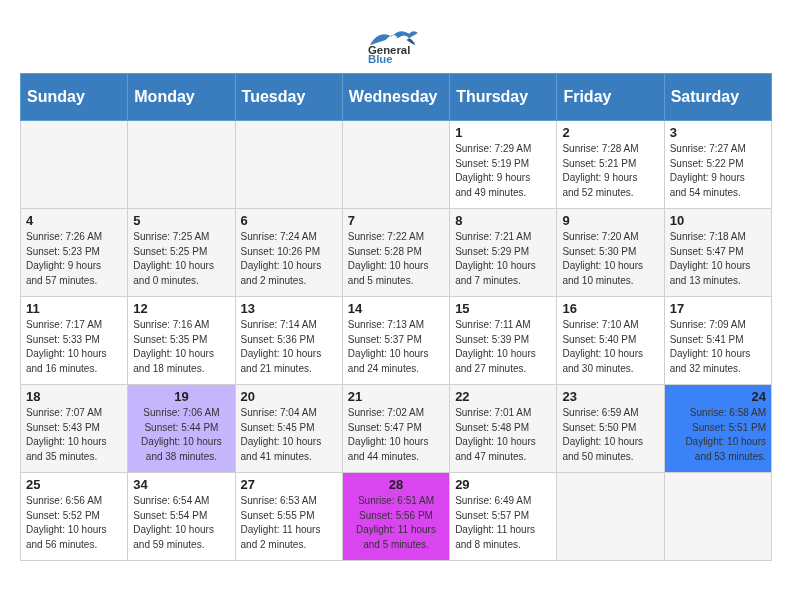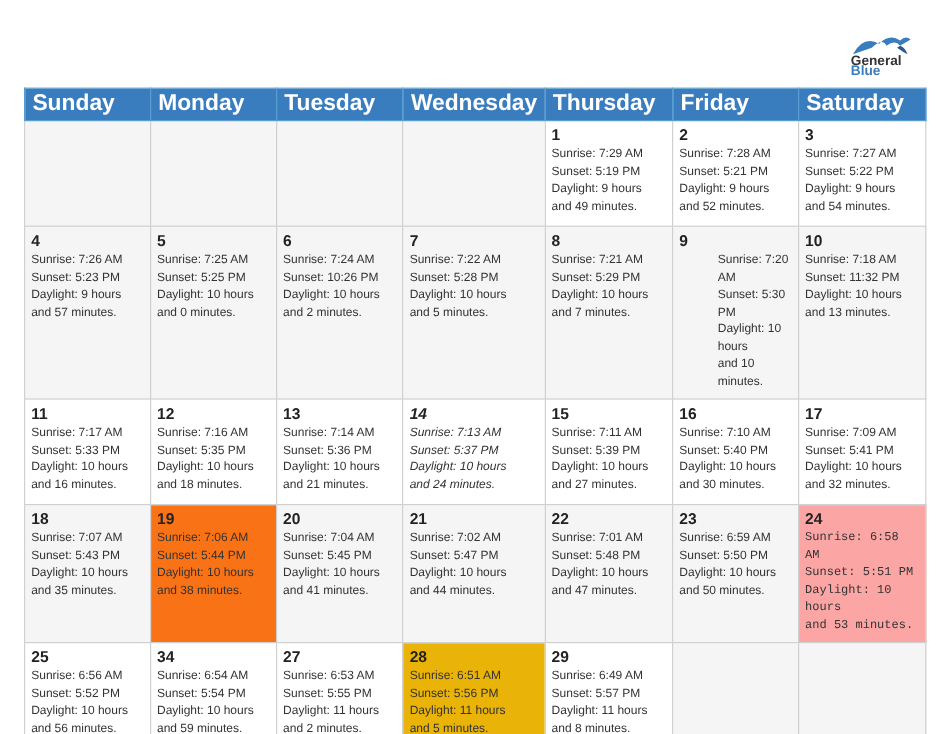--- a/index.html
+++ b/index.html
@@ -6,21 +6,21 @@
     body {
       font-family: Arial, sans-serif;
       background: #fff;
       width: 792px;
       min-height: 612px;
       padding: 16px 20px;
     }
     .header {
       display: flex;
       align-items: flex-start;
-      justify-content: flex-end;
+      justify-content: center;
       margin-bottom: 8px;
     }
     .logo {
       display: flex;
       flex-direction: column;
       align-items: flex-start;
       margin-top: 4px;
     }
     .title-block {
       text-align: right;
@@ -36,22 +36,22 @@
       color: #444;
     }
     .calendar {
       width: 100%;
       border-collapse: collapse;
       border: 1px solid #ccc;
     }
     .calendar th {
       background-color: #3a7dbf;
       color: #fff;
-      font-size: 19px;
-      padding: 2px 6px;
+      font-size: 16px;
+      padding: 14px 6px;
       text-align: left;
       border: 1px solid #5a9dd0;
       font-weight: bold;
     }
     .calendar td {
       width: calc(100% / 7);
       vertical-align: top;
       padding: 4px 5px 6px 5px;
       border: 1px solid #d0d0d0;
       font-size: 10.5px;
@@ -177,29 +177,29 @@
         </td>
         <td style="background: rgb(245, 245, 245);">
           <span class="day-number">8</span>
           <div class="day-info" style="white-space: pre-line;">Sunrise: 7:21 AM
 Sunset: 5:29 PM
 Daylight: 10 hours
 and 7 minutes.</div>
         </td>
         <td style="background: rgb(245, 245, 245);">
           <span class="day-number">9</span>
-          <div class="day-info" style="white-space: pre-line; margin-left: 32px;">Sunrise: 7:20 AM
+          <div class="day-info" style="white-space: pre-line;">Sunrise: 7:20 AM
 Sunset: 5:30 PM
 Daylight: 10 hours
 and 10 minutes.</div>
         </td>
         <td style="background: rgb(245, 245, 245);">
           <span class="day-number">10</span>
           <div class="day-info" style="white-space: pre-line;">Sunrise: 7:18 AM
-Sunset: 11:32 PM
+Sunset: 5:47 PM
 Daylight: 10 hours
 and 13 minutes.</div>
         </td>
       </tr>
       <tr>
         <td style="background: rgb(255, 255, 255);">
           <span class="day-number">11</span>
           <div class="day-info" style="white-space: pre-line;">Sunrise: 7:17 AM
 Sunset: 5:33 PM
 Daylight: 10 hours
@@ -212,21 +212,21 @@
 Daylight: 10 hours
 and 18 minutes.</div>
         </td>
         <td style="background: rgb(255, 255, 255);">
           <span class="day-number">13</span>
           <div class="day-info" style="white-space: pre-line;">Sunrise: 7:14 AM
 Sunset: 5:36 PM
 Daylight: 10 hours
 and 21 minutes.</div>
         </td>
-        <td style="background: rgb(255, 255, 255); font-style: italic;">
+        <td style="background: rgb(255, 255, 255);">
           <span class="day-number">14</span>
           <div class="day-info" style="white-space: pre-line;">Sunrise: 7:13 AM
 Sunset: 5:37 PM
 Daylight: 10 hours
 and 24 minutes.</div>
         </td>
         <td style="background: rgb(255, 255, 255);">
           <span class="day-number">15</span>
           <div class="day-info" style="white-space: pre-line;">Sunrise: 7:11 AM
 Sunset: 5:39 PM
@@ -249,21 +249,21 @@
         </td>
       </tr>
       <tr>
         <td style="background: rgb(245, 245, 245);">
           <span class="day-number">18</span>
           <div class="day-info" style="white-space: pre-line;">Sunrise: 7:07 AM
 Sunset: 5:43 PM
 Daylight: 10 hours
 and 35 minutes.</div>
         </td>
-        <td style="background: #f97316;">
+        <td style="background: #c4b5fd; text-align: center;">
           <span class="day-number">19</span>
           <div class="day-info" style="white-space: pre-line;">Sunrise: 7:06 AM
 Sunset: 5:44 PM
 Daylight: 10 hours
 and 38 minutes.</div>
         </td>
         <td style="background: rgb(245, 245, 245);">
           <span class="day-number">20</span>
           <div class="day-info" style="white-space: pre-line;">Sunrise: 7:04 AM
 Sunset: 5:45 PM
@@ -284,23 +284,23 @@
 Daylight: 10 hours
 and 47 minutes.</div>
         </td>
         <td style="background: rgb(245, 245, 245);">
           <span class="day-number">23</span>
           <div class="day-info" style="white-space: pre-line;">Sunrise: 6:59 AM
 Sunset: 5:50 PM
 Daylight: 10 hours
 and 50 minutes.</div>
         </td>
-        <td style="background: #fca5a5;">
+        <td style="background: #3b82f6; text-align: right;">
           <span class="day-number">24</span>
-          <div class="day-info" style="white-space: pre-line; font-family: Liberation Mono, monospace;">Sunrise: 6:58 AM
+          <div class="day-info" style="white-space: pre-line;">Sunrise: 6:58 AM
 Sunset: 5:51 PM
 Daylight: 10 hours
 and 53 minutes.</div>
         </td>
       </tr>
       <tr>
         <td style="background: rgb(255, 255, 255);">
           <span class="day-number">25</span>
           <div class="day-info" style="white-space: pre-line;">Sunrise: 6:56 AM
 Sunset: 5:52 PM
@@ -314,21 +314,21 @@
 Daylight: 10 hours
 and 59 minutes.</div>
         </td>
         <td style="background: rgb(255, 255, 255);">
           <span class="day-number">27</span>
           <div class="day-info" style="white-space: pre-line;">Sunrise: 6:53 AM
 Sunset: 5:55 PM
 Daylight: 11 hours
 and 2 minutes.</div>
         </td>
-        <td style="background: #eab308;">
+        <td style="background: #d946ef; text-align: center;">
           <span class="day-number">28</span>
           <div class="day-info" style="white-space: pre-line;">Sunrise: 6:51 AM
 Sunset: 5:56 PM
 Daylight: 11 hours
 and 5 minutes.</div>
         </td>
         <td style="background: rgb(255, 255, 255);">
           <span class="day-number">29</span>
           <div class="day-info" style="white-space: pre-line;">Sunrise: 6:49 AM
 Sunset: 5:57 PM

